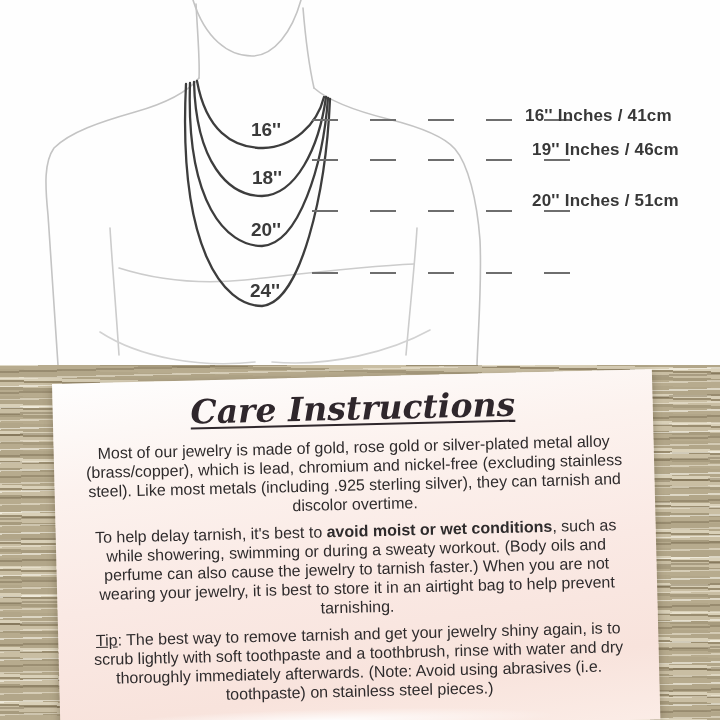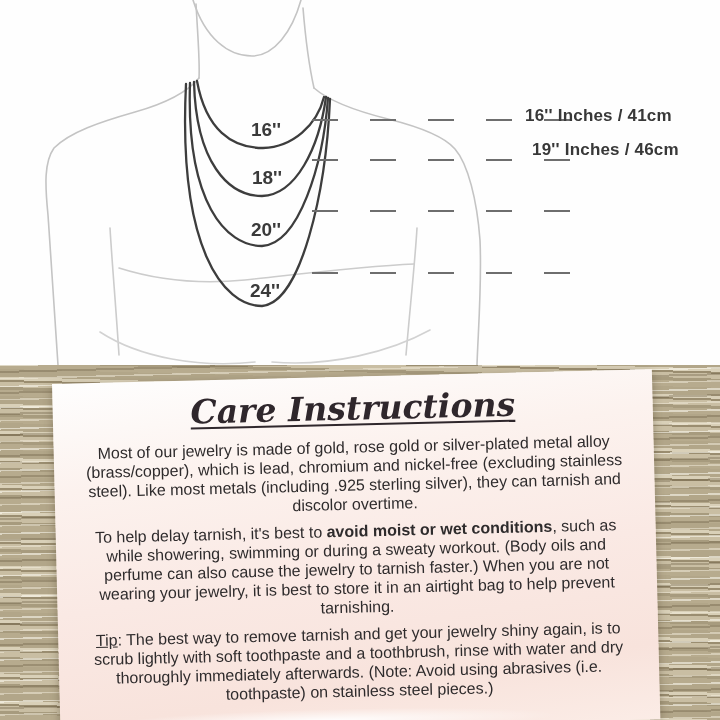--- a/index.html
+++ b/index.html
@@ -81,20 +81,21 @@
       </g>
     </svg>
 
     <div class="leader-line" style="left:312px;top:119px;width:280px;"></div>
     <div class="leader-line" style="left:312px;top:159px;width:280px;"></div>
     <div class="leader-line" style="left:312px;top:210px;width:280px;"></div>
     <div class="leader-line" style="left:312px;top:272px;width:280px;"></div>
 
     <span class="leader-label" style="left:525px;top:98px;margin-top:8px;">16'' Inches / 41cm</span>
     <span class="leader-label" style="left:532px;top:140px;">19'' Inches / 46cm</span>
+    <span class="leader-label" style="left:532px;top:191px;">20'' Inches / 51cm</span>
   </section>
 
   <section class="photo">
     <div class="wood"></div>
     <div class="card">
       <h1>Care Instructions</h1>
       <p>Most of our jewelry is made of gold, rose gold or silver-plated metal alloy (brass/copper), which is lead, chromium and nickel-free (excluding stainless steel). Like most metals (including .925 sterling silver), they can tarnish and discolor overtime.</p>
       <p><span>To help delay tarnish, it's best to </span><strong>avoid moist or wet conditions</strong><span>, such as while showering, swimming or during a sweaty workout. (Body oils and perfume can also cause the jewelry to tarnish faster.) When you are not wearing your jewelry, it is best to store it in an airtight bag to help prevent tarnishing.</span></p>
       <p><span class="tip">Tip</span><span>: The best way to remove tarnish and get your jewelry shiny again, is to scrub lightly with soft toothpaste and a toothbrush, rinse with water and dry thoroughly immediately afterwards. (Note: Avoid using abrasives (i.e. toothpaste) on stainless steel pieces.)</span></p>
       <div class="card-sheen"></div>

